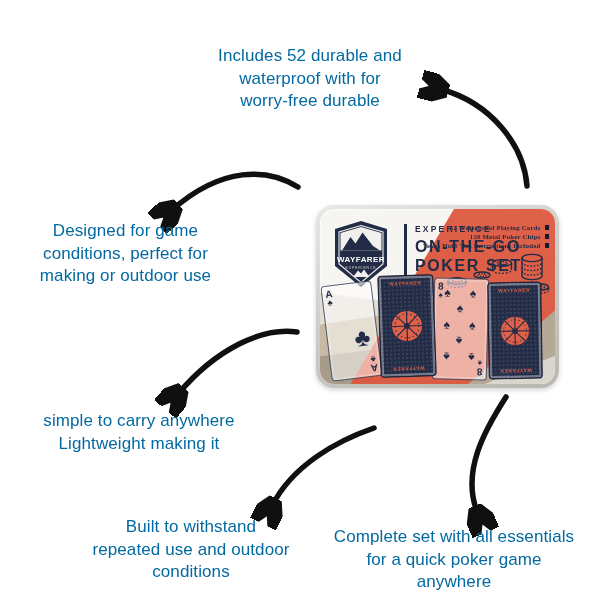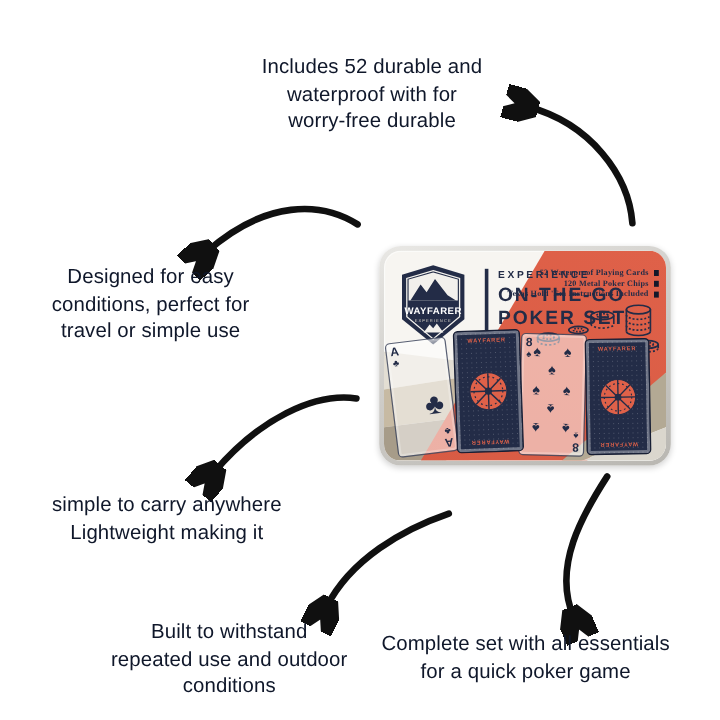--- a/index.html
+++ b/index.html
@@ -8,26 +8,26 @@
     --rim:#CBC9C5; --card-line:#3A4566;
   }
   *{margin:0;padding:0;box-sizing:border-box;}
   html,body{width:600px;height:600px;}
   body{
     width:600px;height:600px;background:#ffffff;position:relative;overflow:hidden;
     font-family:"Liberation Sans", sans-serif;color:var(--ink);
   }
   .canvas{position:absolute;inset:0;}
   
-  .callout{position:absolute;text-align:center;font-size:17px;line-height:22.5px;color:#0f172a;letter-spacing:.1px;}
+  .callout{position:absolute;text-align:center;font-size:17px;line-height:22.5px;color:#0369a1;letter-spacing:.1px;}
   .callout-top{left:155px;top:45px;width:310px;}
   .callout-left{left:8px;top:220px;width:235px;}
   .callout-lightweight{left:8px;top:410px;width:262px;}
   .callout-built{left:56px;top:516px;width:270px;}
-  .callout-complete{left:302px;top:526px;width:272px;}
+  .callout-complete{left:318px;top:526px;width:272px;}
   
   .arrows{position:absolute;inset:0;pointer-events:none;}
   .arrows path{fill:none;stroke:var(--arrow);stroke-width:5.5;stroke-linecap:round;}
   
   .tin{
     position:absolute;left:316px;top:205px;width:243px;height:183px;border-radius:18px;
     background:linear-gradient(160deg,#e9e8e5 0%,#cfcdc9 45%,#b9b7b2 100%);
     box-shadow:0 2px 5px rgba(0,0,0,.18);
   }
   .tin-inner{
@@ -99,36 +99,37 @@
     <path d="M374 428 C 336 441, 292 466, 272 506" marker-end="url(#ah)"></path>
     <path d="M506 397 C 486 428, 460 472, 478 514" marker-end="url(#ah)"></path>
   </svg>
 
   <div class="callout callout-top">
     <div>Includes 52 durable and</div>
     <div>waterproof with for</div>
     <div>worry-free durable</div>
   </div>
   <div class="callout callout-left">
-    <div>Designed for easy</div>
+    <div>Designed for game</div>
     <div>conditions, perfect for</div>
-    <div>travel or simple use</div>
+    <div>making or outdoor use</div>
   </div>
   <div class="callout callout-lightweight">
     <div>simple to carry anywhere</div>
     <div>Lightweight making it</div>
   </div>
   <div class="callout callout-built">
     <div>Built to withstand</div>
     <div>repeated use and outdoor</div>
     <div>conditions</div>
   </div>
   <div class="callout callout-complete">
     <div>Complete set with all essentials</div>
     <div>for a quick poker game</div>
+    <div>anywhere</div>
   </div>
 
   <div class="tin">
     <div class="tin-inner">
 
       <div class="decor t1"></div>
       <div class="decor t2"></div>
       <div class="decor t3"></div>
       <div class="decor t4"></div>
       <div class="decor coral-band"></div>

